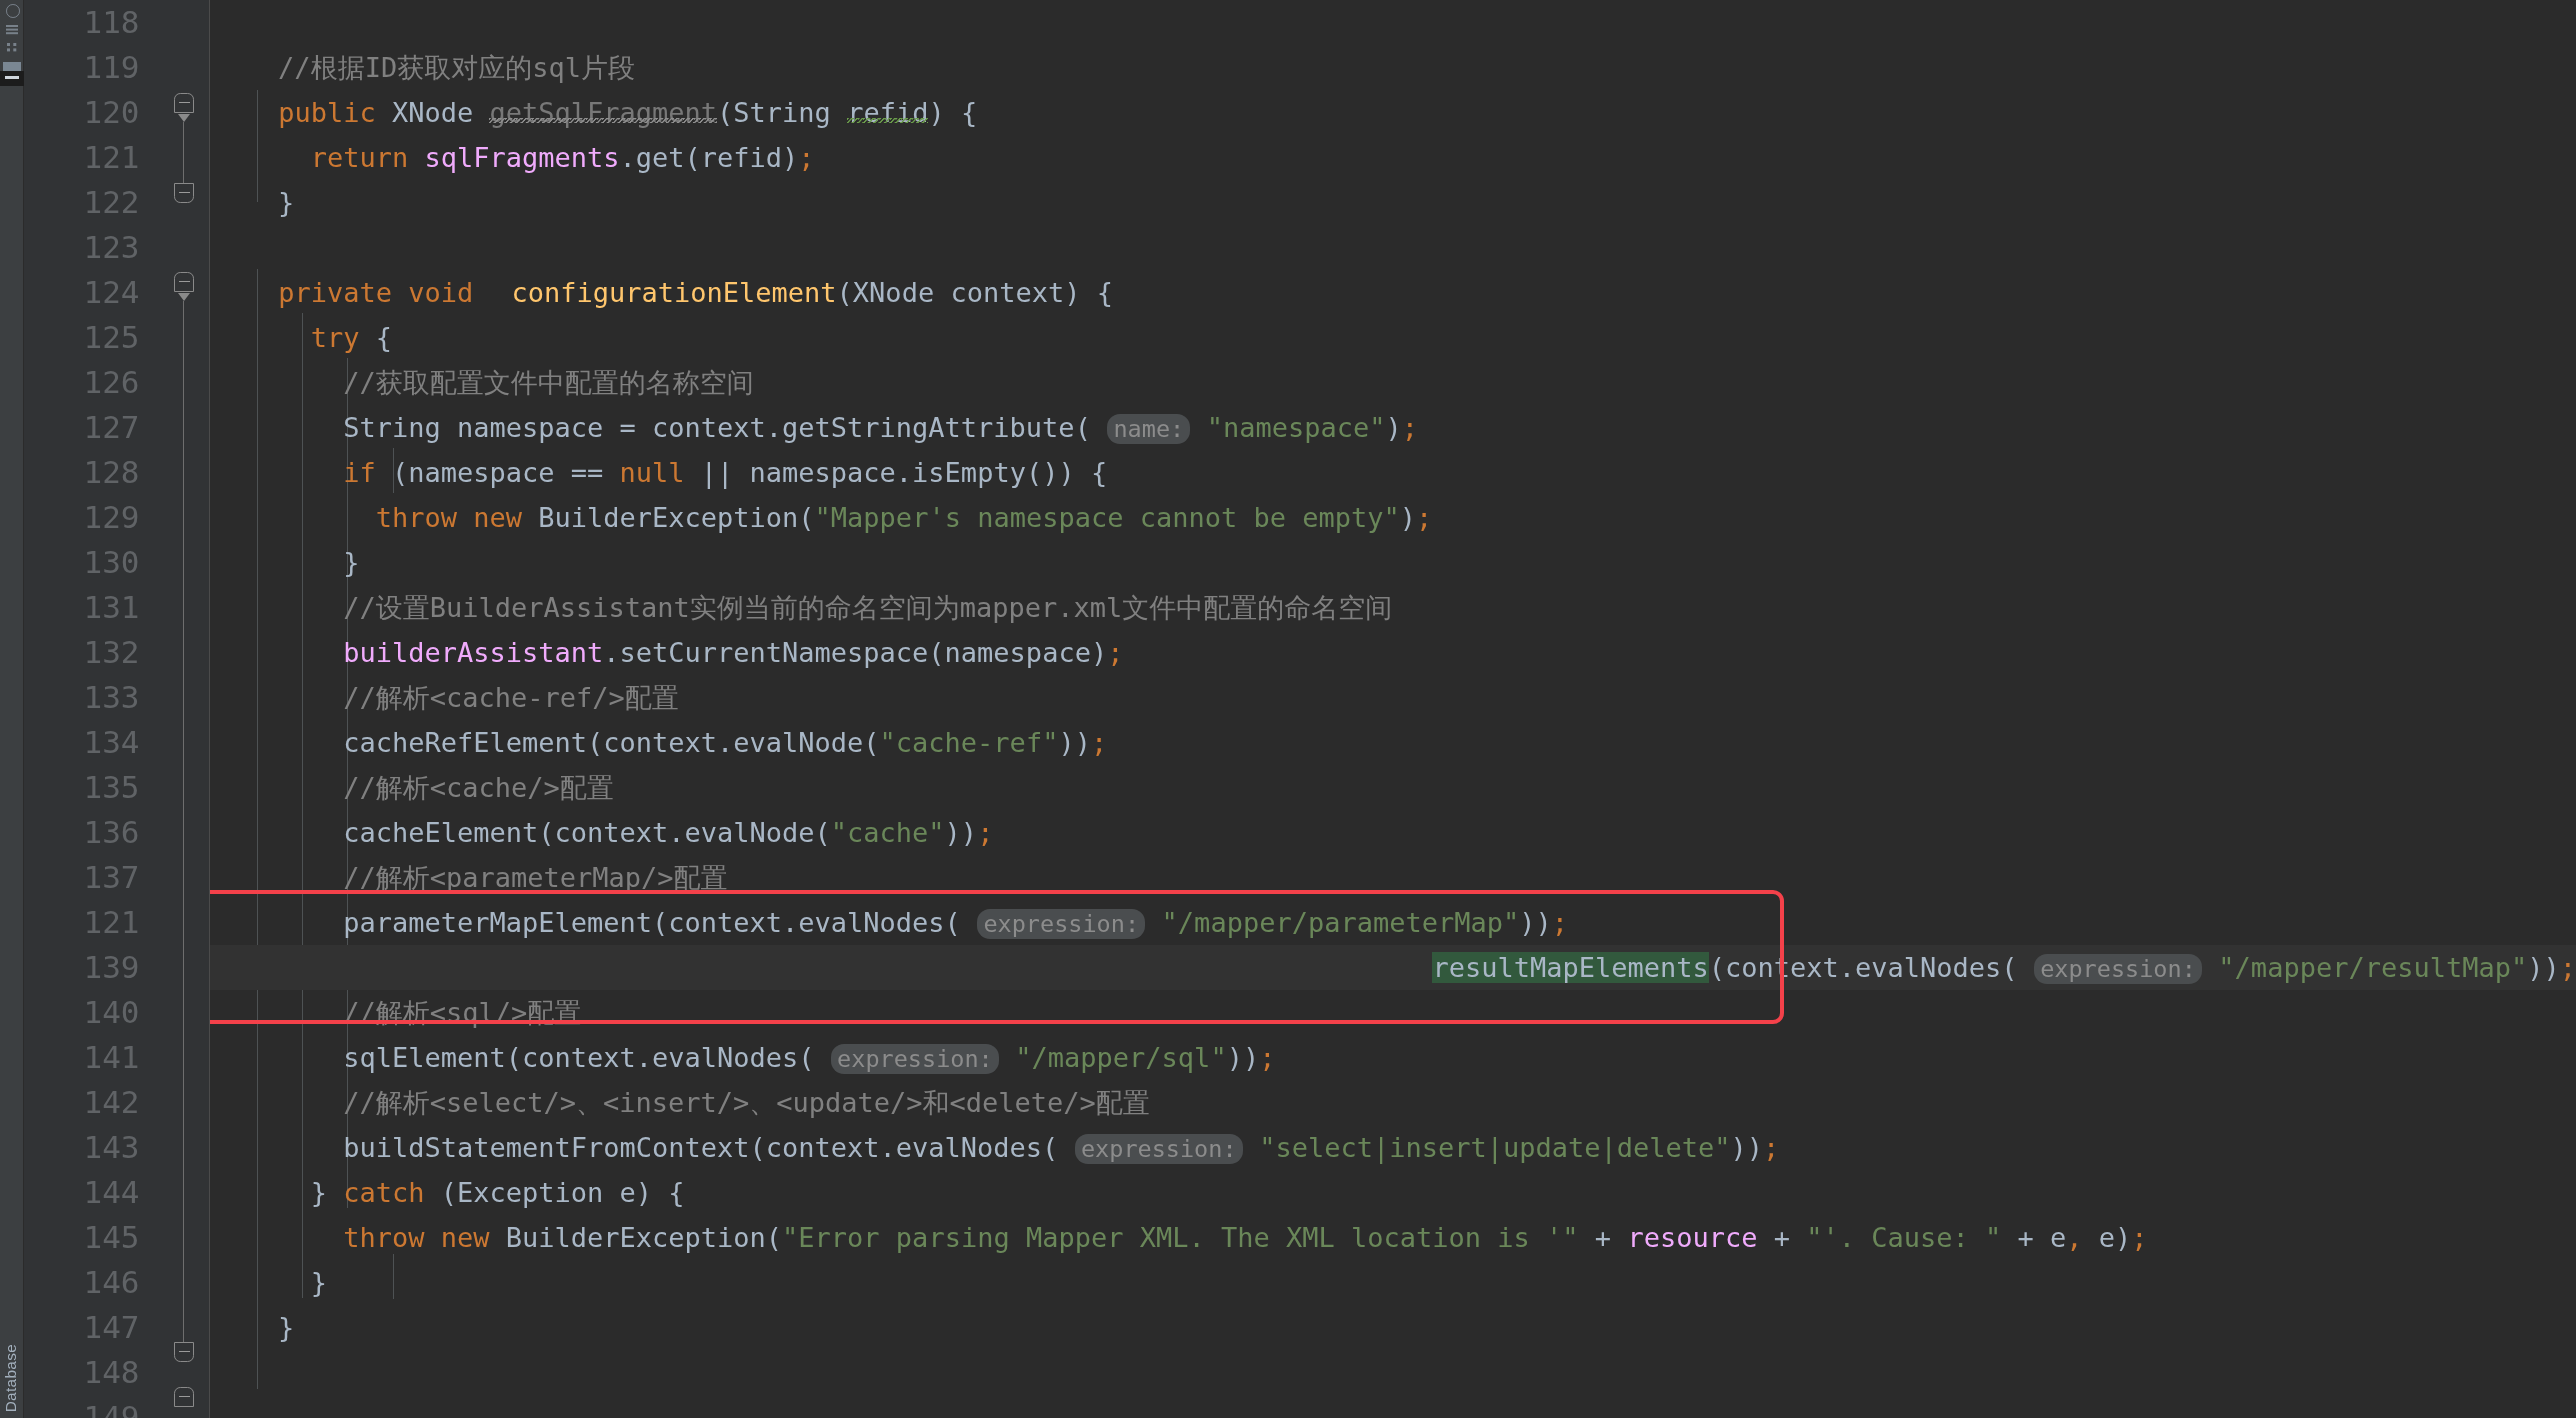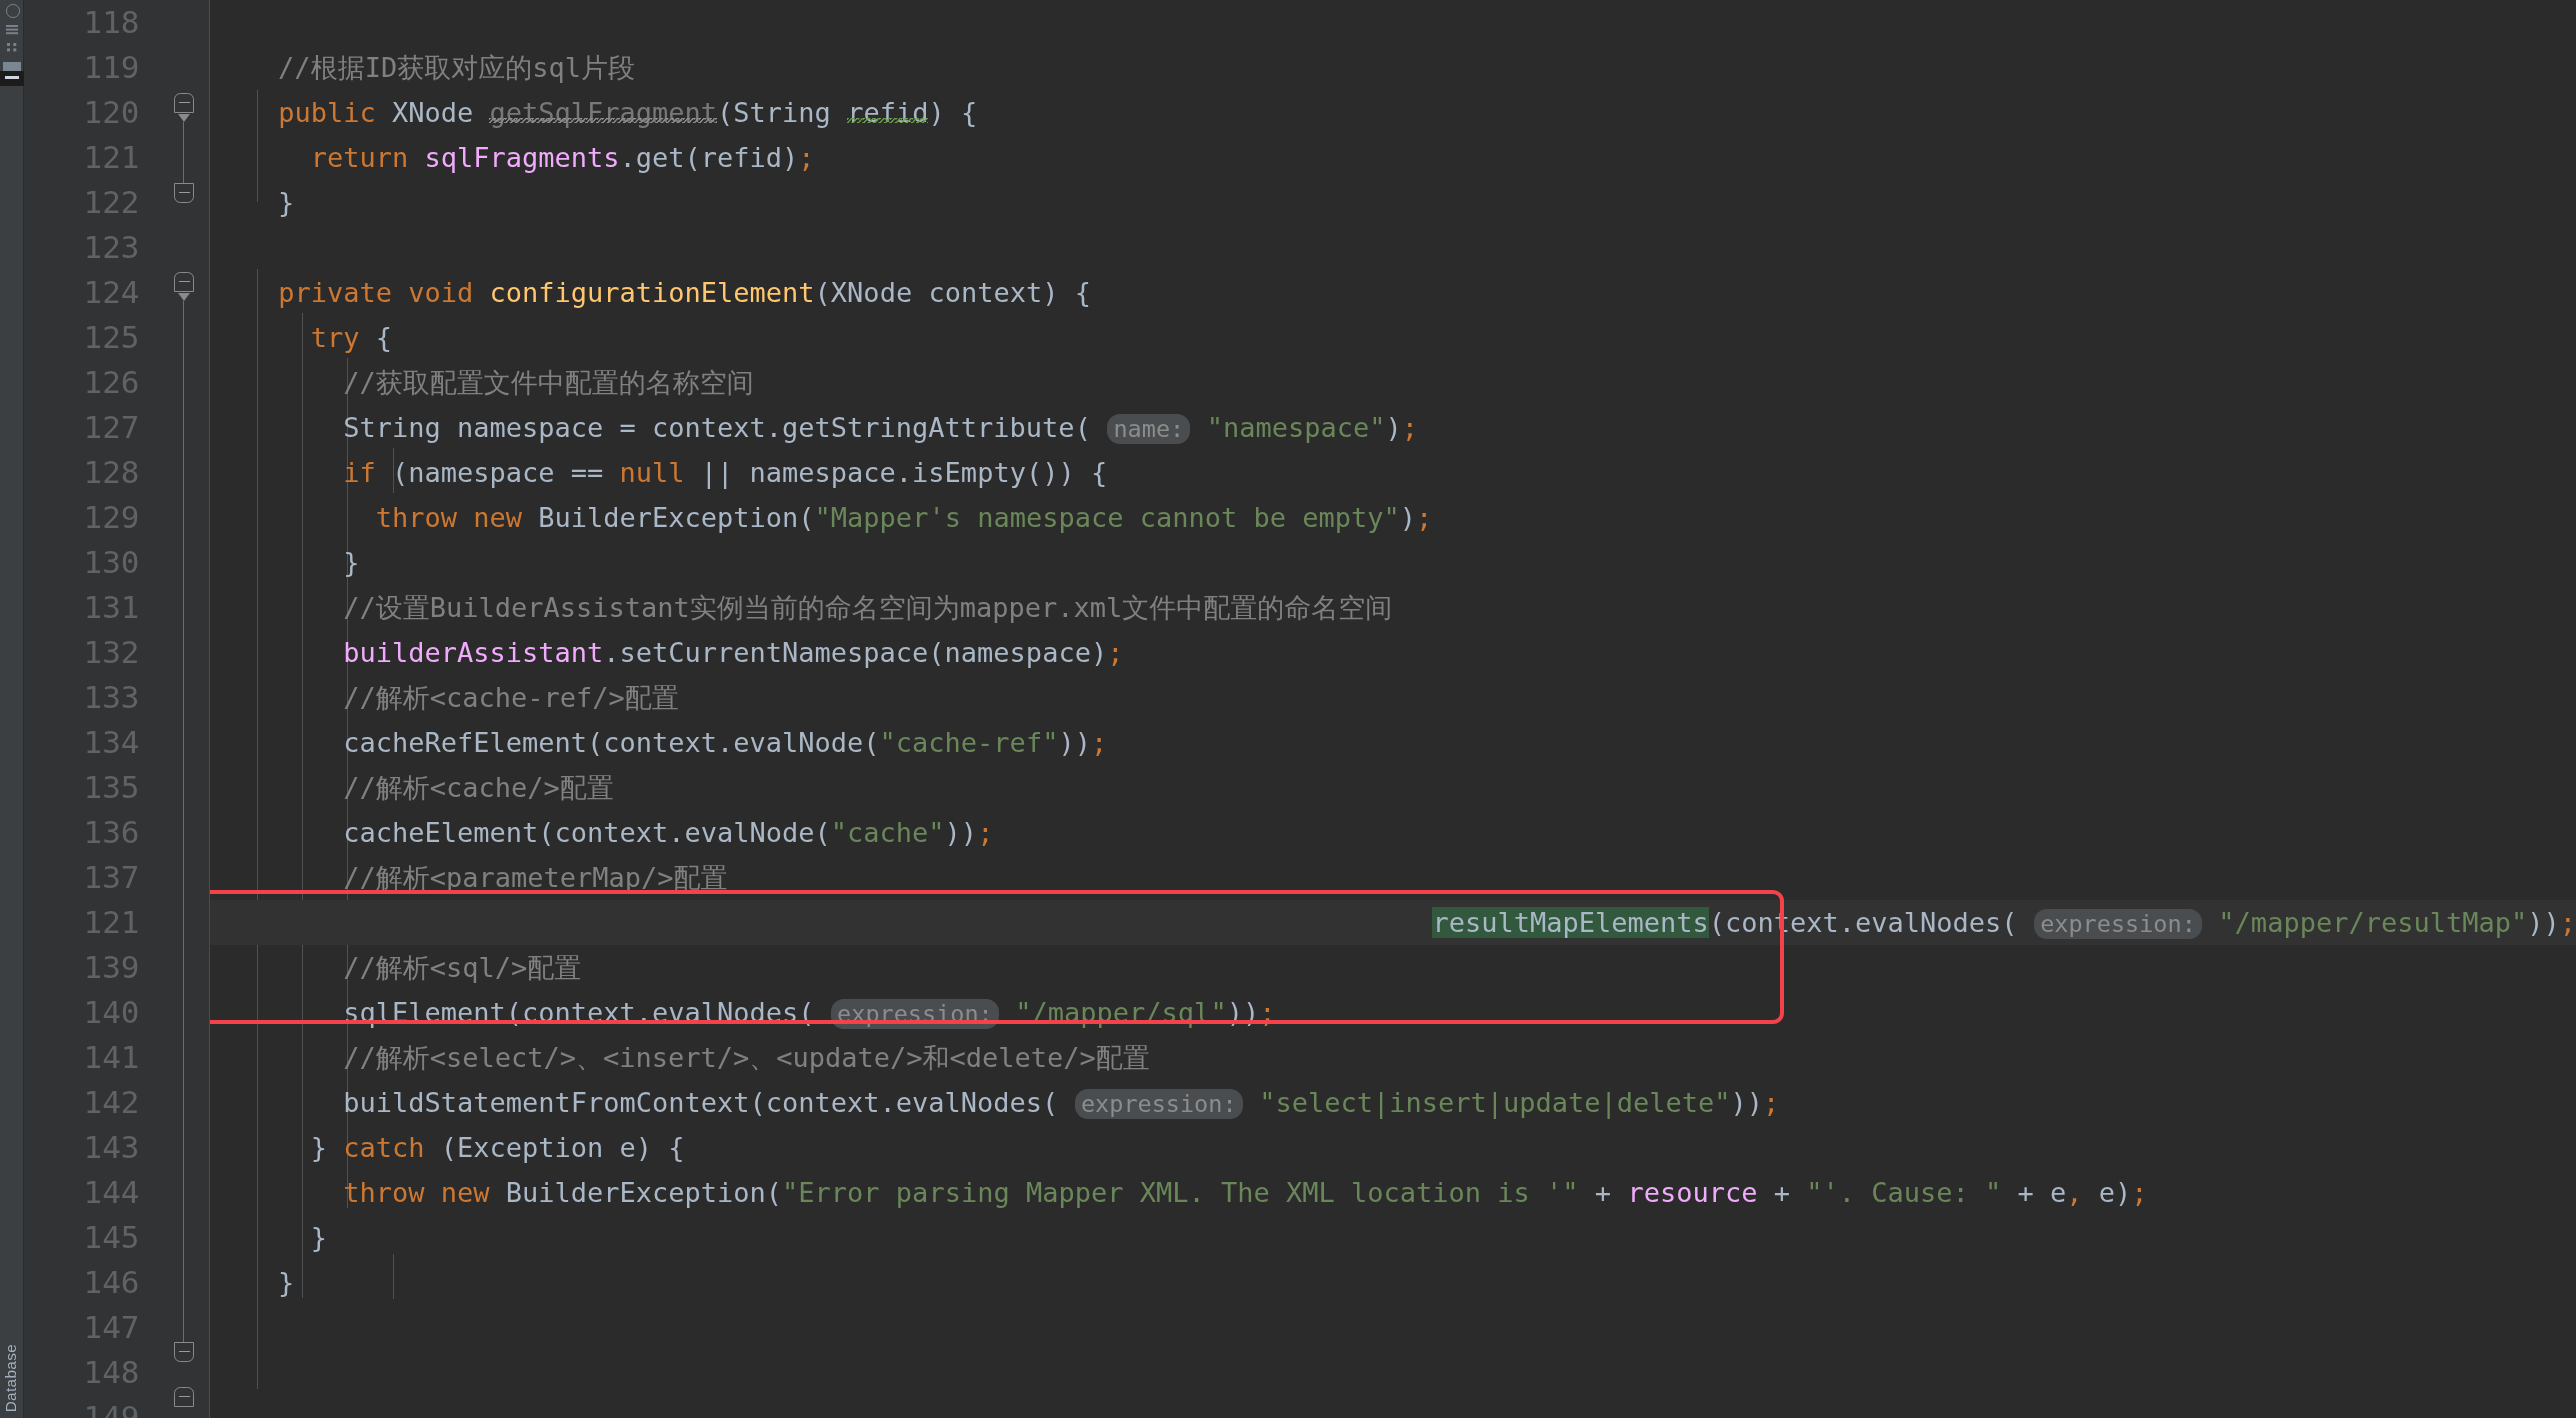--- a/index.html
+++ b/index.html
@@ -203,21 +203,21 @@
     top: 0;
     width: 0.9px;
     height: 100%;
     background: #4e5254;
   }
 
   
   .kw      { color: #cc7832; }
   .cmt     { color: #808080; }
   .str     { color: #6a8759; }
-  .fn      { color: #ffc66d; }
+  .fn      { color: #ffc66d; margin-left: 22px; }
   .field   { color: #f0abfc; }
   .plain   { color: #a9b7c6; }
   .type    { color: #a9b7c6; }
   .semi    { color: #cc7832; }
 
   
   .greyed  { color: #787878; position: relative; }
   .wavy-grey {
     position: relative;
   }
@@ -392,20 +392,21 @@
     <div class="line"><span class="cmt">        //解析&lt;cache-ref/&gt;配置</span></div>
 
     <div class="line"><span class="plain">        cacheRefElement(context.evalNode(</span><span class="str">"cache-ref"</span><span class="plain">))</span><span class="semi">;</span></div>
 
     <div class="line"><span class="cmt">        //解析&lt;cache/&gt;配置</span></div>
 
     <div class="line"><span class="plain">        cacheElement(context.evalNode(</span><span class="str">"cache"</span><span class="plain">))</span><span class="semi">;</span></div>
 
     <div class="line"><span class="cmt">        //解析&lt;parameterMap/&gt;配置</span></div>
 
+    <div class="line"><span class="plain">        parameterMapElement(context.evalNodes( </span><span class="hint">expression:</span><span class="plain"> </span><span class="str">"/mapper/parameterMap"</span><span class="plain">))</span><span class="semi">;</span></div>
 
 
     <div class="line current"><span class="plain">        </span><span class="ident-hl">resultMapElements</span><span class="plain">(context.evalNodes( </span><span class="hint">expression:</span><span class="plain"> </span><span class="str">"/mapper/resultMap"</span><span class="plain">))</span><span class="semi">;</span></div>
 
     <div class="line"><span class="cmt">        //解析&lt;sql/&gt;配置</span></div>
 
     <div class="line"><span class="plain">        sqlElement(context.evalNodes( </span><span class="hint">expression:</span><span class="plain"> </span><span class="str">"/mapper/sql"</span><span class="plain">))</span><span class="semi">;</span></div>
 
     <div class="line"><span class="cmt">        //解析&lt;select/&gt;、&lt;insert/&gt;、&lt;update/&gt;和&lt;delete/&gt;配置</span></div>
 

